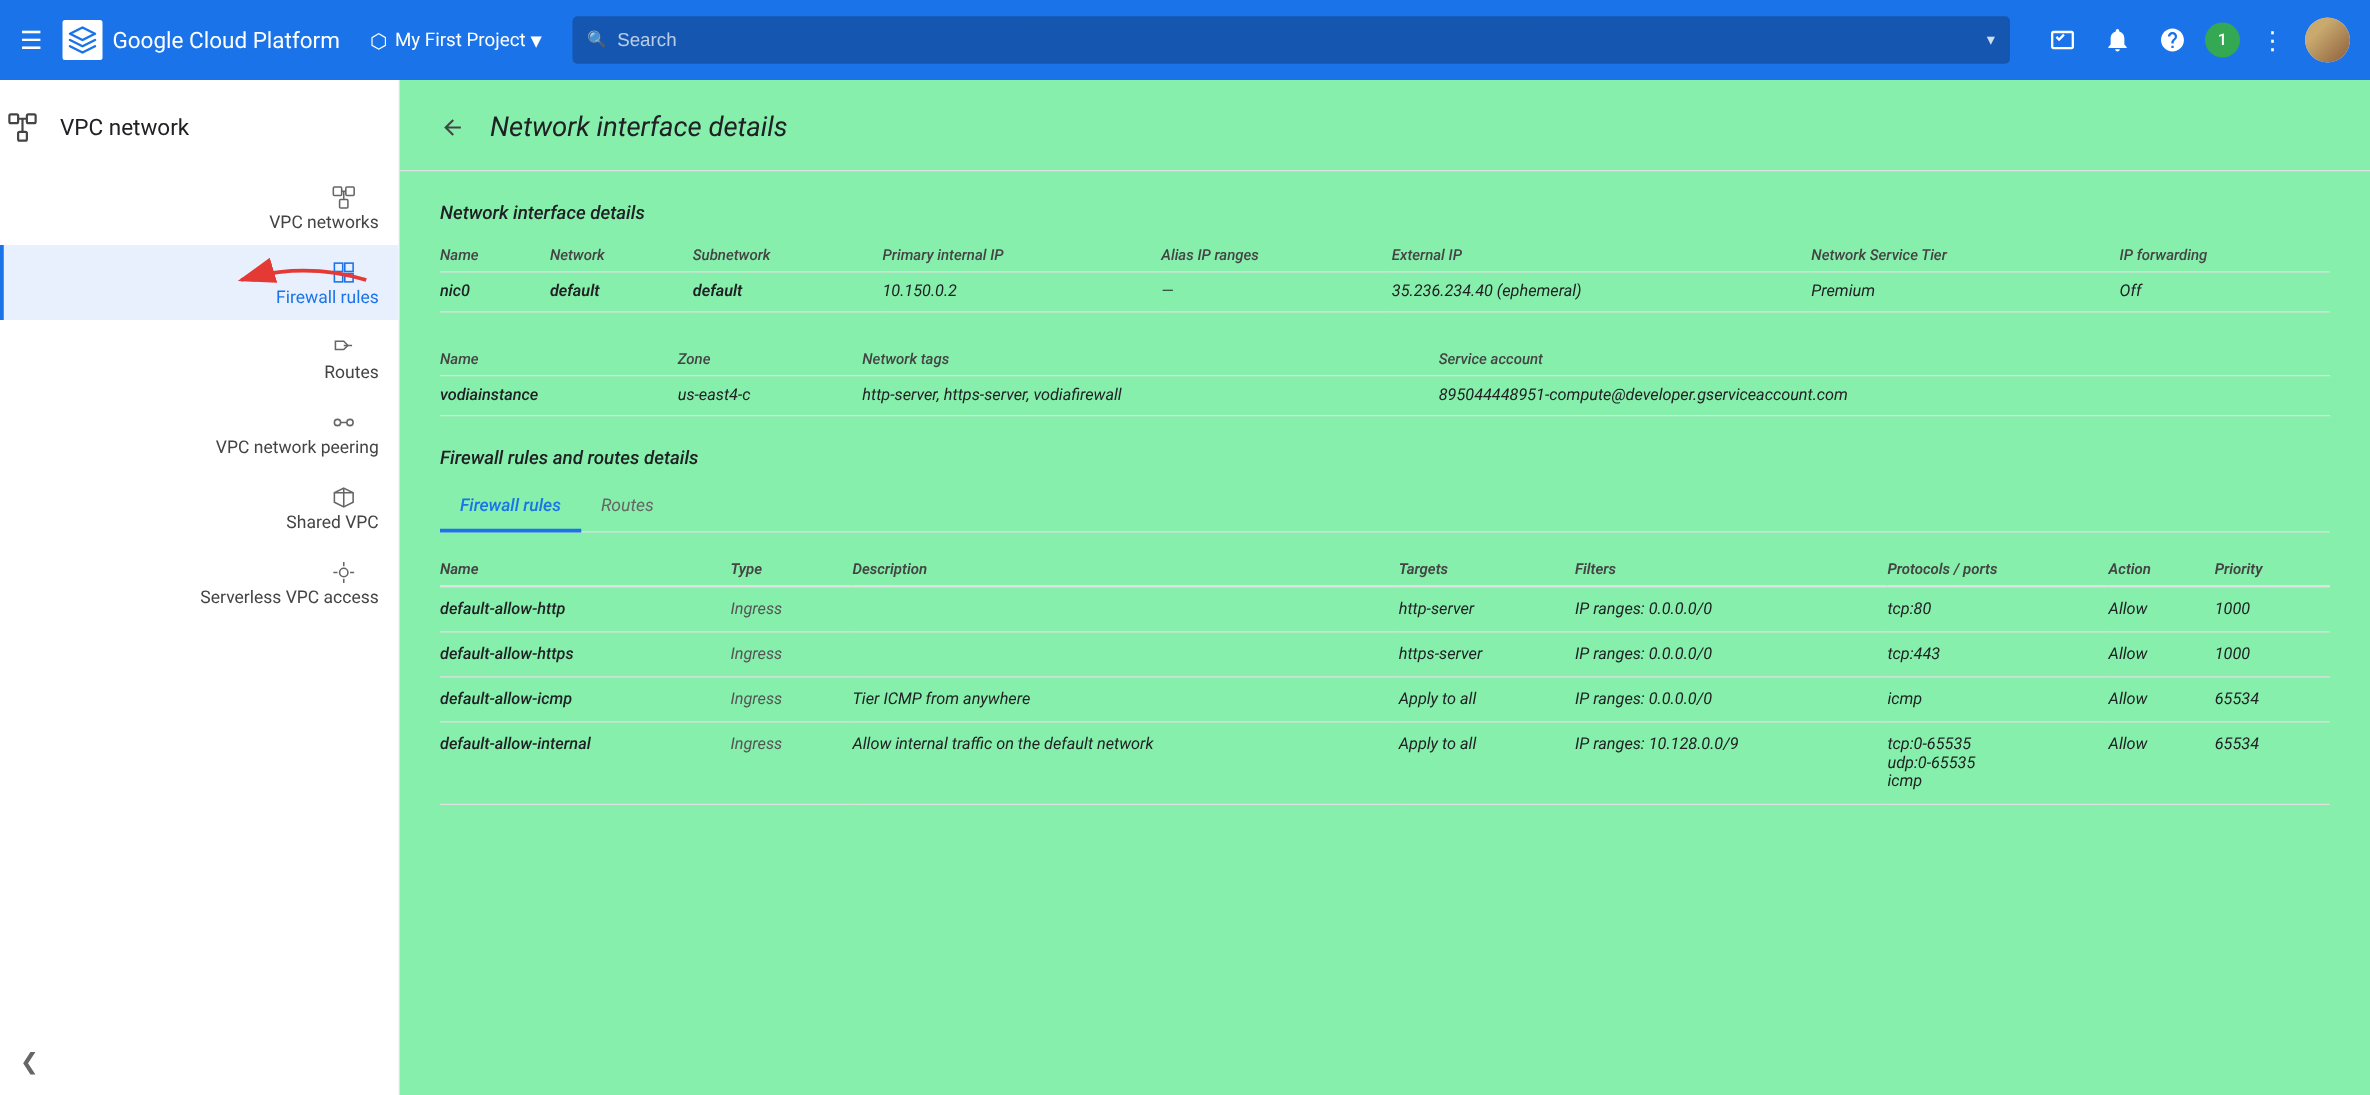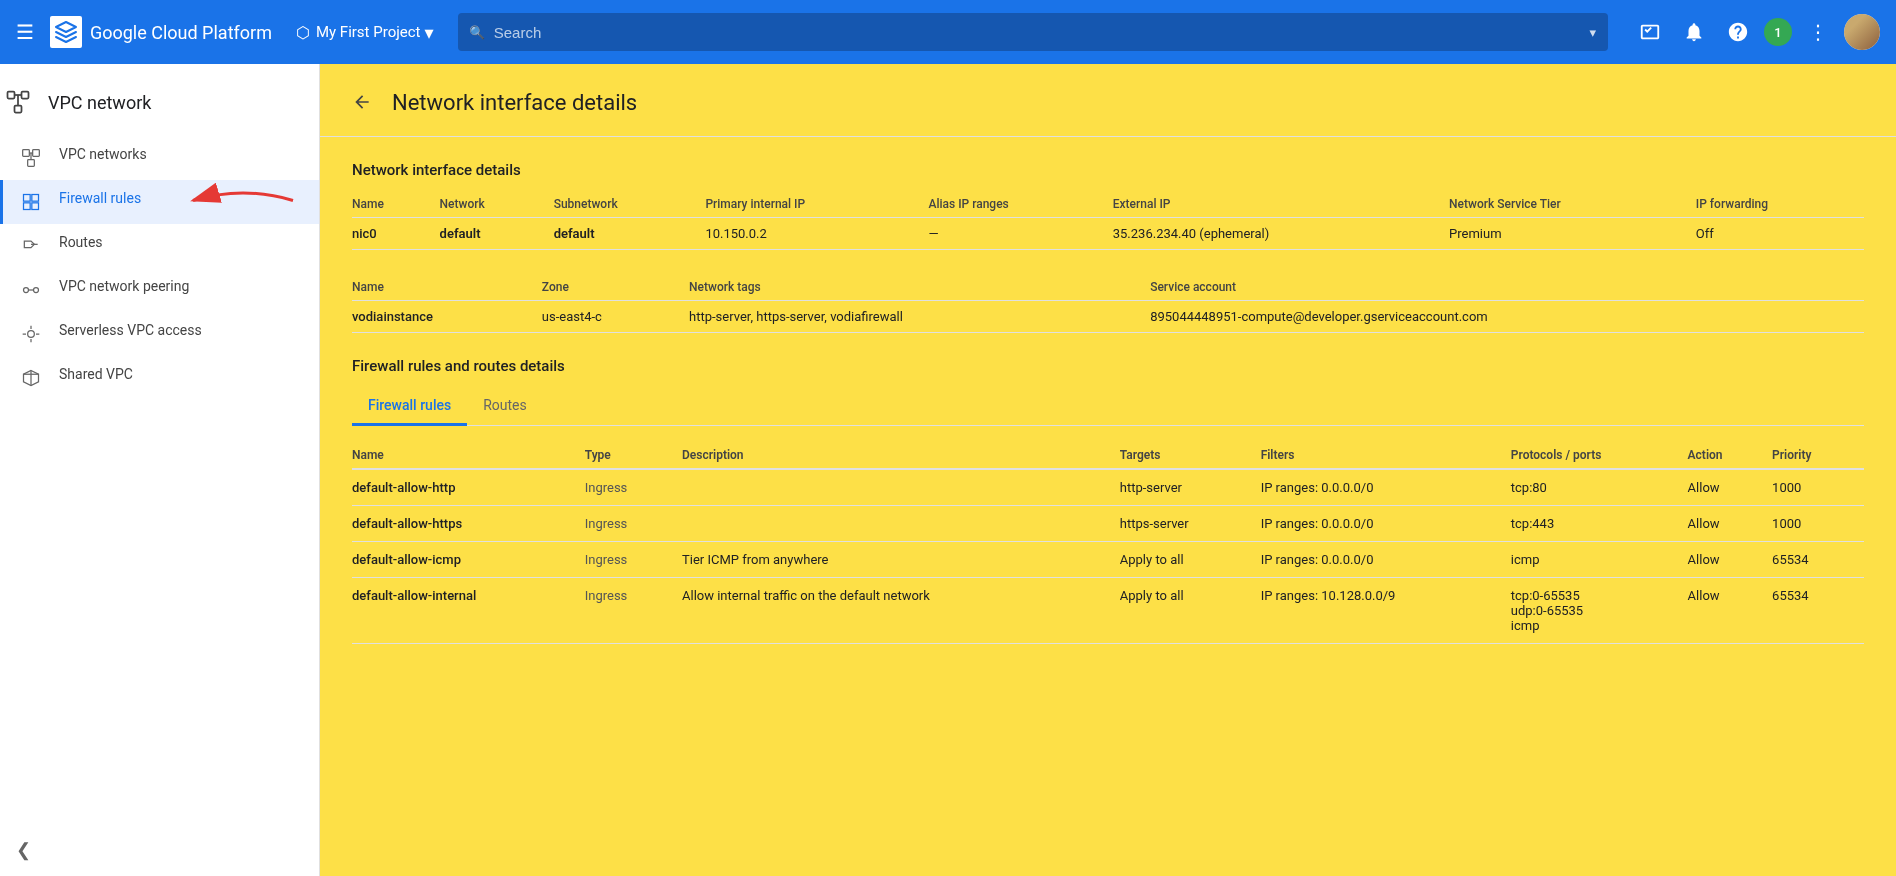--- a/index.html
+++ b/index.html
@@ -62,42 +62,43 @@
     }
     .sidebar-header {
       display: flex; align-items: center; padding: 20px 16px 16px 0;
       font-size: 18px; font-weight: 400; color: #202124;
     }
     .sidebar-header-icon {
       width: 36px; height: 36px; margin-right: 12px;
       display: flex; align-items: center; justify-content: center;
     }
     .sidebar-nav-item {
-      display: flex; align-items: flex-start; padding: 10px 16px 10px 16px;
+      display: flex; align-items: flex-end; padding: 10px 16px 10px 16px;
       color: #444; cursor: pointer; font-size: 14px;
       border-left: 3px solid transparent;
+      flex-direction: column;
     }
     .sidebar-nav-item.active {
       color: #1a73e8; background: #e8f0fe;
       border-left: 3px solid #1a73e8;
     }
     .sidebar-nav-item .nav-icon {
       width: 24px; height: 24px; margin-right: 16px;
       display: flex; align-items: center; justify-content: center;
       flex-shrink: 0;
     }
     .sidebar-footer {
       margin-top: auto; padding: 16px;
       display: flex; align-items: center; cursor: pointer;
       color: #666;
     }
 
     
     .main-content {
-      flex: 1; overflow-y: auto; background: #fde047;
+      flex: 1; overflow-y: auto; background: #86efac; font-style: italic;
     }
     .main-header {
       display: flex; align-items: center; padding: 20px 32px 16px 24px;
       border-bottom: 1px solid #e0e0e0;
     }
     .back-btn {
       width: 36px; height: 36px; border-radius: 50%;
       display: flex; align-items: center; justify-content: center;
       cursor: pointer; color: #444; margin-right: 12px;
     }
@@ -262,36 +263,36 @@
           <circle cx="18" cy="12" r="3"></circle>
           <line x1="9" y1="12" x2="15" y2="12"></line>
         </svg>
       </div>
       <span>VPC network peering</span>
     </div>
 
     <div class="sidebar-nav-item">
       <div class="nav-icon">
         <svg width="20" height="20" viewBox="0 0 24 24" fill="none" stroke="#666" stroke-width="1.5">
-          <circle cx="12" cy="12" r="4"></circle>
-          <path d="M12 2v4M12 18v4M2 12h4M18 12h4"></path>
-        </svg>
-      </div>
-      <span>Serverless VPC access</span>
-    </div>
-
-    <div class="sidebar-nav-item">
-      <div class="nav-icon">
-        <svg width="20" height="20" viewBox="0 0 24 24" fill="none" stroke="#666" stroke-width="1.5">
           <path d="M12 3l9 4.5v9L12 21l-9-4.5v-9L12 3z"></path>
           <line x1="12" y1="3" x2="12" y2="21"></line>
           <line x1="3" y1="7.5" x2="21" y2="7.5"></line>
         </svg>
       </div>
       <span>Shared VPC</span>
+    </div>
+
+    <div class="sidebar-nav-item">
+      <div class="nav-icon">
+        <svg width="20" height="20" viewBox="0 0 24 24" fill="none" stroke="#666" stroke-width="1.5">
+          <circle cx="12" cy="12" r="4"></circle>
+          <path d="M12 2v4M12 18v4M2 12h4M18 12h4"></path>
+        </svg>
+      </div>
+      <span>Serverless VPC access</span>
     </div>
 
     <div class="sidebar-footer">
       <span style="font-size:18px;">❮</span>
     </div>
   </div>
 
   <div class="main-content">
     <div class="main-header">
       <div class="back-btn">

